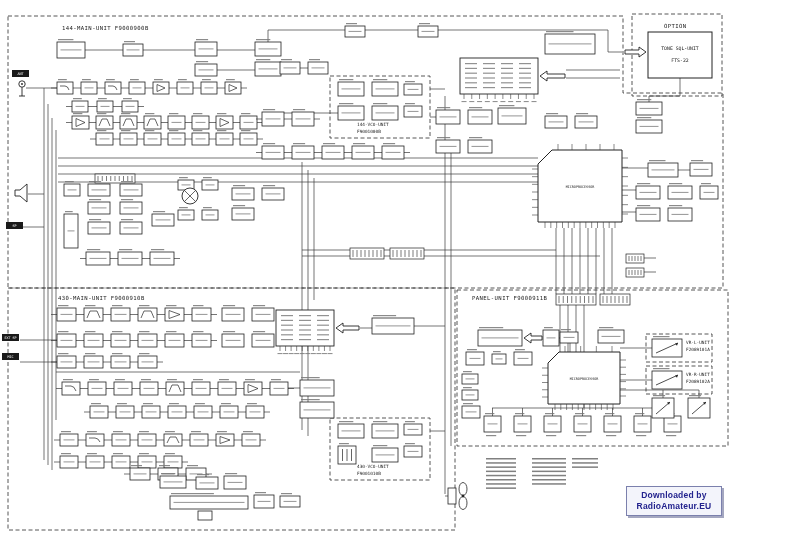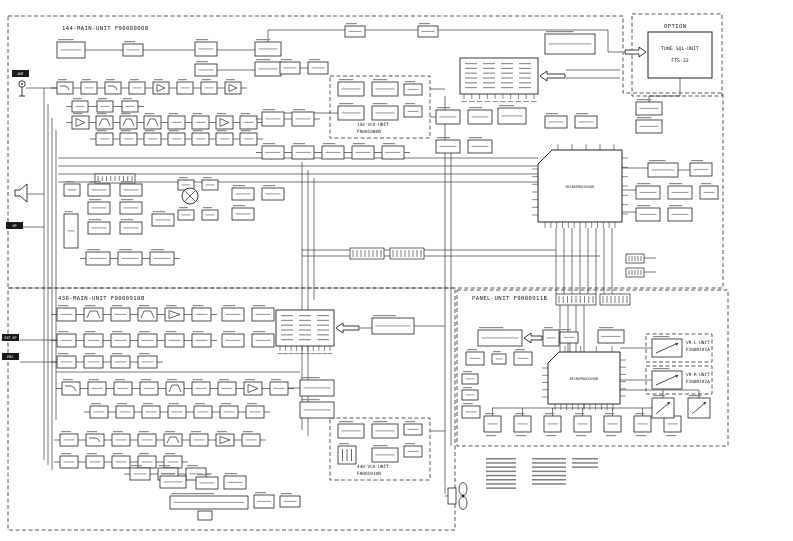--- a/index.html
+++ b/index.html
@@ -1319,13 +1319,17 @@
         <rect x="532" y="466.4" width="34" height="1.5" fill="#606060" opacity="0.8"></rect>
         <rect x="532" y="470.6" width="34" height="1.5" fill="#606060" opacity="0.8"></rect>
         <rect x="532" y="474.8" width="34" height="1.5" fill="#606060" opacity="0.8"></rect>
         <rect x="532" y="479" width="34" height="1.5" fill="#606060" opacity="0.8"></rect>
         <rect x="532" y="483.2" width="34" height="1.5" fill="#606060" opacity="0.8"></rect>
         <rect x="572" y="458" width="26" height="1.5" fill="#606060" opacity="0.8"></rect>
         <rect x="572" y="462.2" width="26" height="1.5" fill="#606060" opacity="0.8"></rect>
         <rect x="572" y="466.4" width="26" height="1.5" fill="#606060" opacity="0.8"></rect>
       </g>
     </svg>
+  <div id="badge">
+    <span>Downloaded by</span>
+    <span>RadioAmateur.EU</span>
+  </div>
 </div>
 
 </body></html>

